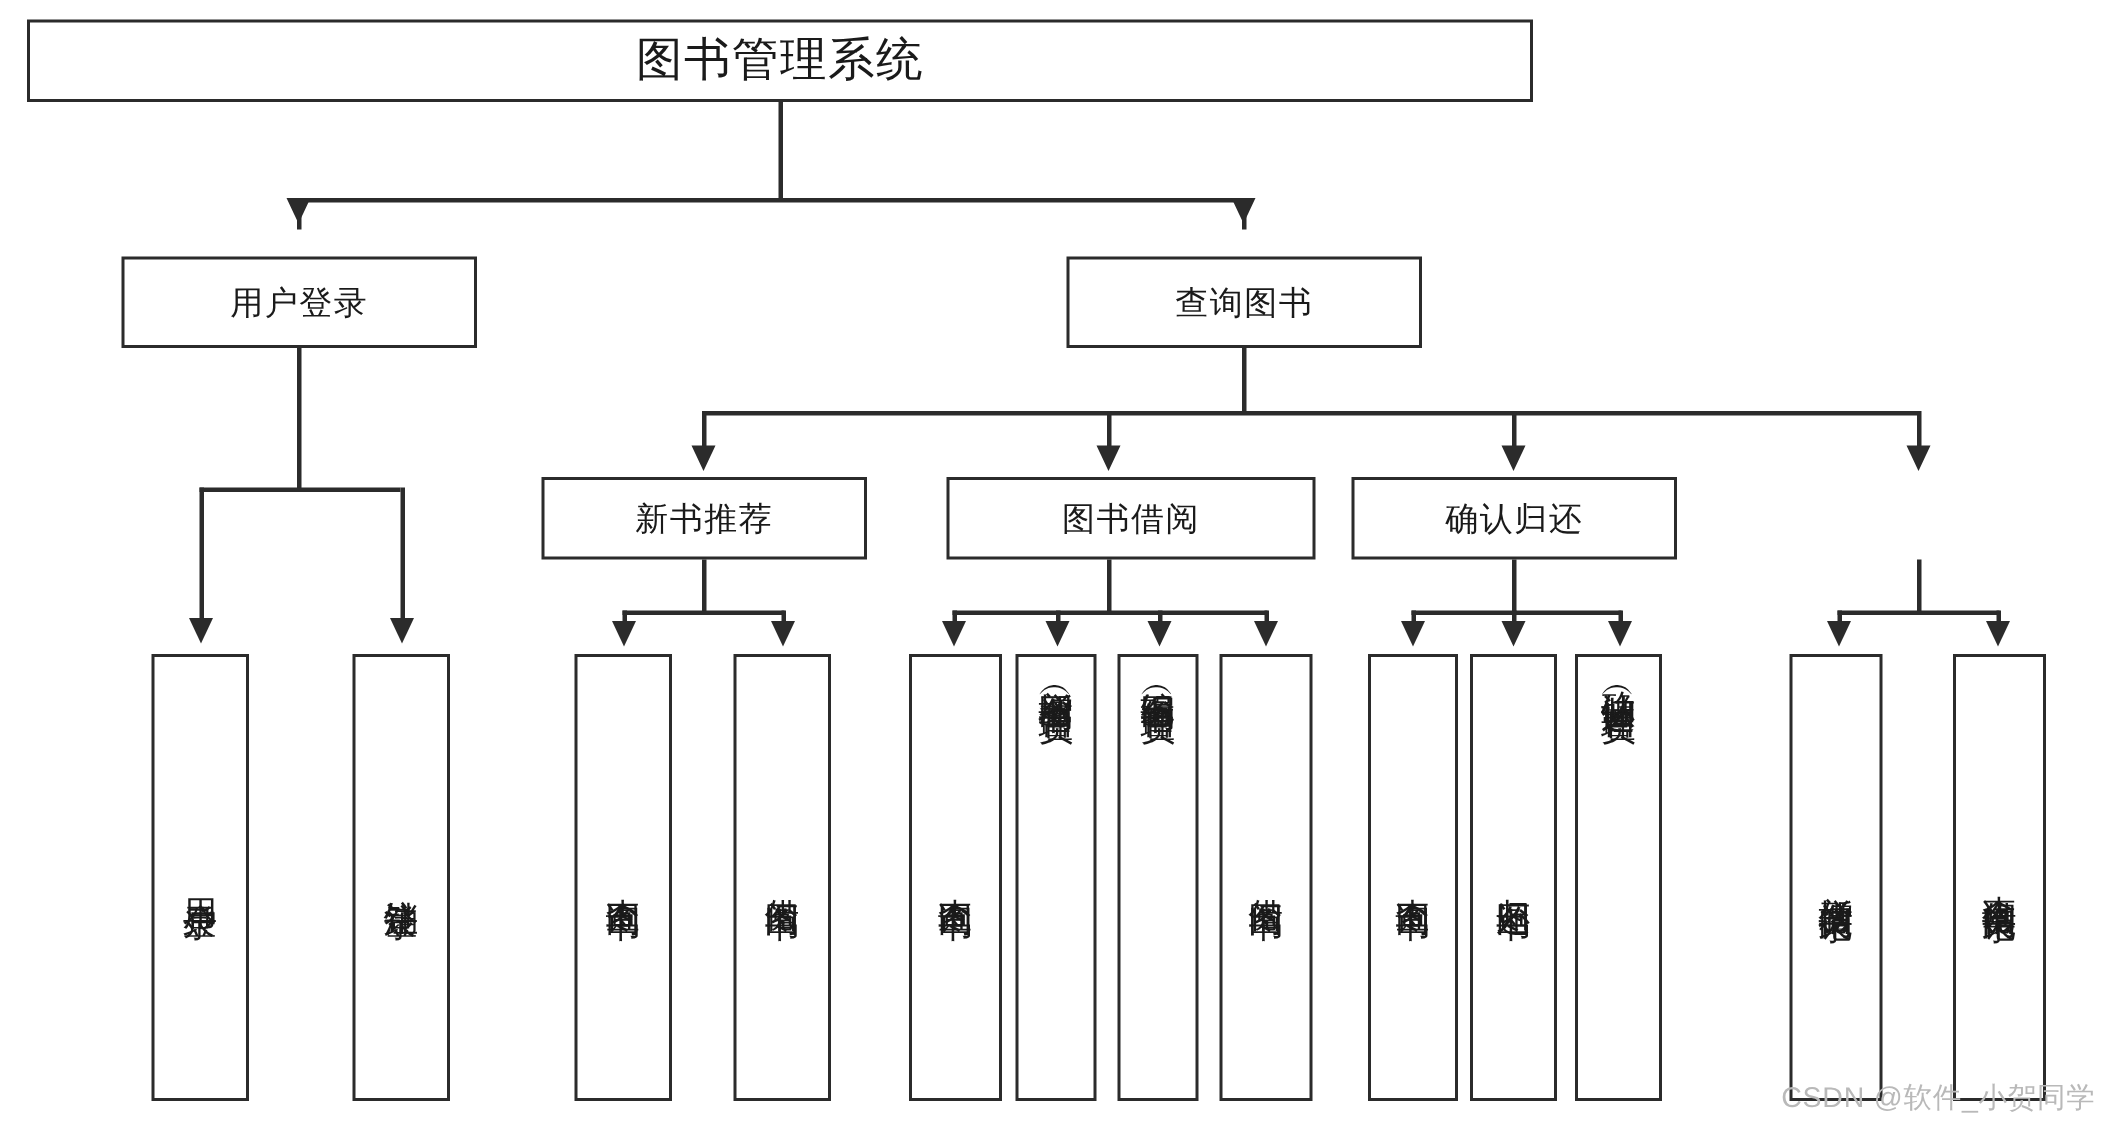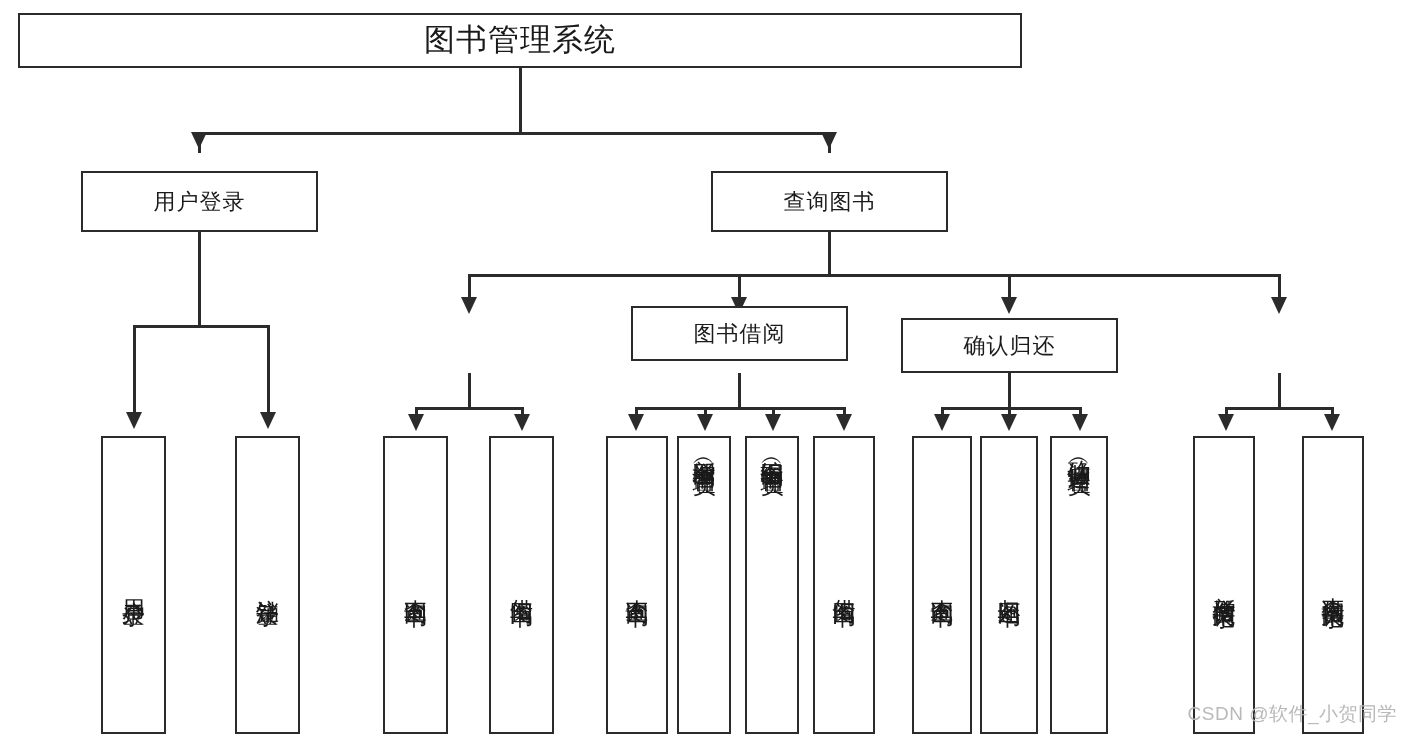--- a/index.html
+++ b/index.html
@@ -75,21 +75,21 @@
     height: 0;
     border-left: 8px solid transparent;
     border-right: 8px solid transparent;
     border-top: 17px solid #2b2b2b;
   }
 
   
   #watermark {
     position: absolute;
     right: 8px;
-    bottom: 20px;
+    bottom: 2px;
     font-size: 19px;
     color: #b9b9b9;
     letter-spacing: 0.5px;
     white-space: nowrap;
     pointer-events: none;
   }
 </style>
 </head>
 <body>
 
@@ -127,21 +127,24 @@
 
   <div class="edge v" style="left:468px; top:274px; width:2.5px; height:29px;"></div>
   <div class="arrow" style="left:461px; top:297px;"></div>
   <div class="edge v" style="left:738px; top:274px; width:2.5px; height:29px;"></div>
   <div class="arrow" style="left:731px; top:297px;"></div>
   <div class="edge v" style="left:1008px; top:274px; width:2.5px; height:29px;"></div>
   <div class="arrow" style="left:1001px; top:297px;"></div>
   <div class="edge v" style="left:1278px; top:274px; width:2.5px; height:29px;"></div>
   <div class="arrow" style="left:1271px; top:297px;"></div>
 
-  <div class="node horiz" style="left:631px; top:306px; width:217px; height:55px;">
+  <div class="node horiz" style="left:361px; top:318px; width:217px; height:55px;">
+    <span>新书推荐</span>
+  </div>
+  <div class="node horiz" style="left:631px; top:318px; width:246px; height:55px;">
     <span>图书借阅</span>
   </div>
   <div class="node horiz" style="left:901px; top:318px; width:217px; height:55px;">
     <span>确认归还</span>
   </div>
 
   <div class="edge v" style="left:468px; top:373px; width:2.5px; height:36px;"></div>
   <div class="edge h" style="left:415px; top:407px; width:108px; height:2.5px;"></div>
   <div class="edge v" style="left:415px; top:407px; width:2.5px; height:13px;"></div>
   <div class="arrow" style="left:408px; top:414px;"></div>

